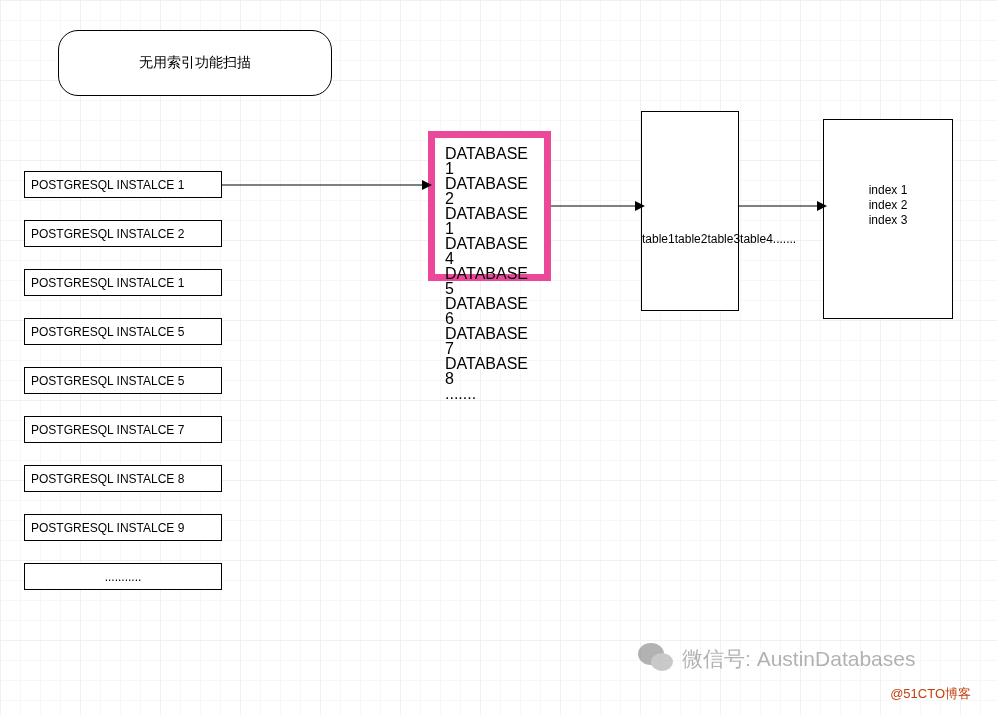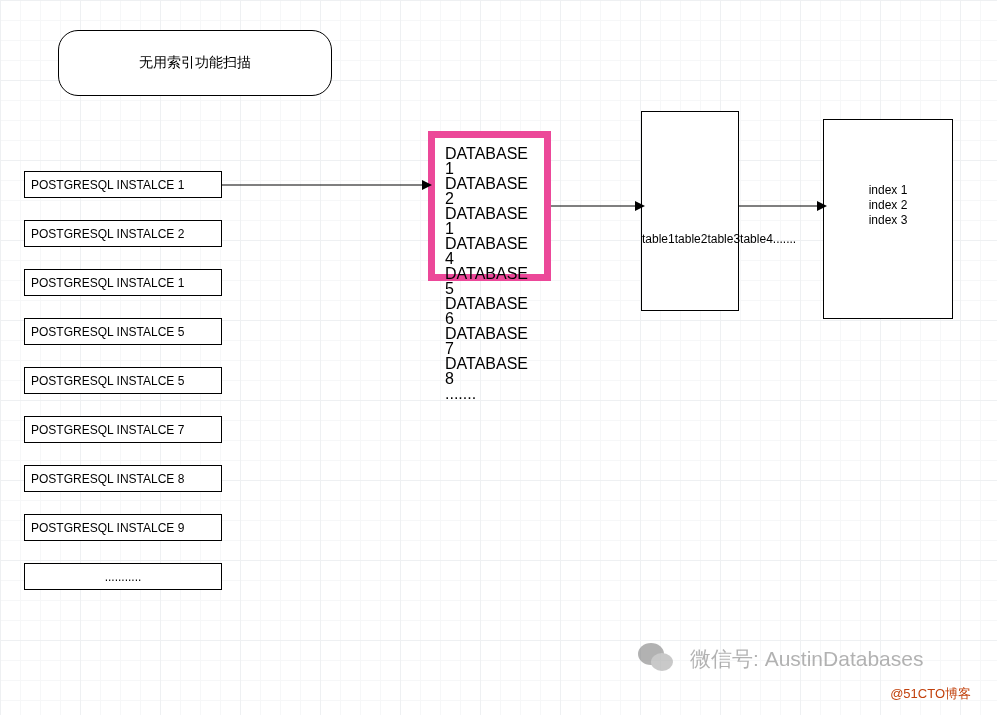--- a/index.html
+++ b/index.html
@@ -105,21 +105,21 @@
       bottom: 12px;
       color: #c2410c;
       font-size: 13px;
     }
     .wechat {
       position: absolute;
       left: 636px;
       bottom: 36px;
       display: flex;
       align-items: center;
-      gap: 14px;
+      gap: 6px;
       color: #808080;
       font-size: 21px;
       opacity: 0.60;
     }
     .wechat-icon {
       width: 40px; height: 40px;
       position: relative;
     }
     .wechat-icon .bubble1 {
       position: absolute;

